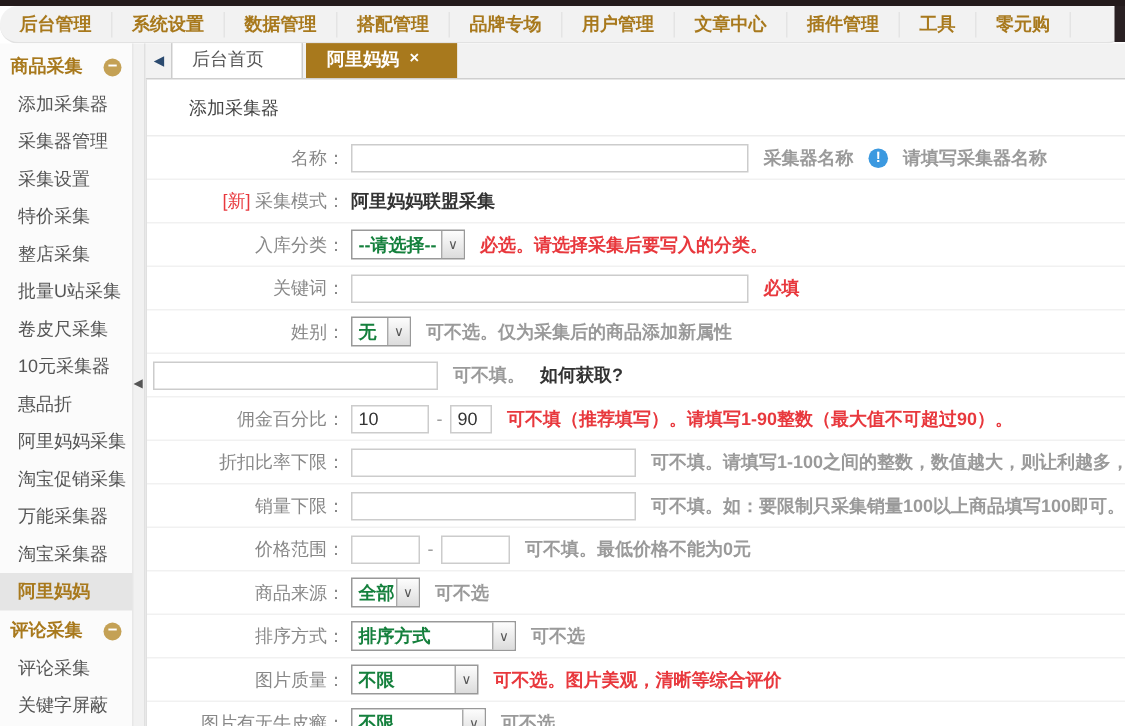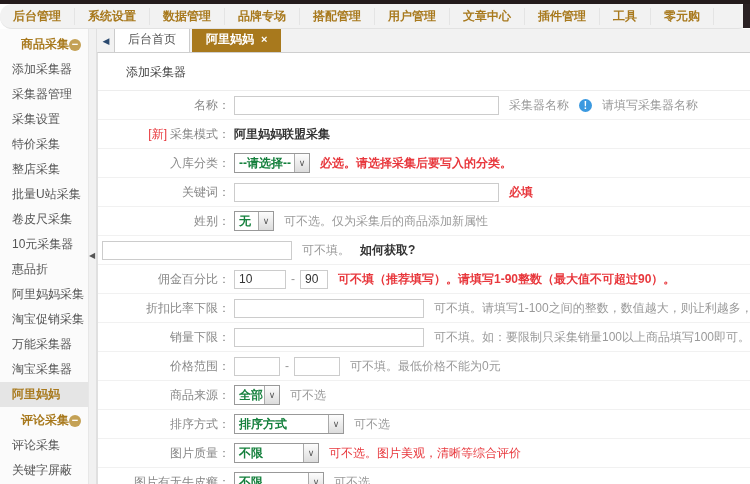--- a/index.html
+++ b/index.html
@@ -14,46 +14,46 @@
   
   .navbar { height:25px; background:#f2f2f2; display:flex; align-items:center; position:relative; border-bottom:1px solid #e2e2e2;border-radius:12px; }
   .nav-item { display:flex; align-items:center; padding:0 13px; color:#a8791d; font-weight:bold; border-right:1px solid #e4e4e4; cursor:pointer; white-space:nowrap; }
   .nav-item.active { background:#a8791d; color:#fff; }
   .nav-dark-end { position:absolute; right:0; top:0; width:7px; height:100%; background:#2a2123; }
 
   .layout { display:flex; height:455px; }
 
   
   .sidebar { width:88px; background:#fbfbfb; flex-shrink:0; padding-top:2px; }
-  .side-section-header { display:flex; justify-content:flex-end; align-items:center; padding:5px 7px 4px 7px; color:#a8791d; font-weight:bold; cursor:pointer; }
+  .side-section-header { display:flex; justify-content:space-between; align-items:center; padding:5px 7px 4px 7px; color:#a8791d; font-weight:bold; cursor:pointer; }
   .minus-icon { width:12px; height:12px; border-radius:50%; background:#c4a155; color:#fff; line-height:10px; text-align:center; font-size:11px; flex-shrink:0; }
   .side-item { padding:4px 0 4px 12px; color:#555; cursor:pointer; white-space:nowrap; }
   .side-item.active { background:#e5e5e5; color:#a8791d; font-weight:bold; }
 
   
   .divider { width:9px; background:#f1f1f1; border-left:1px solid #e7e7e7; border-right:1px solid #e0e0e0; position:relative; flex-shrink:0; }
   .collapse-arrow { position:absolute; top:222px; left:0px; color:#555; font-size:8px; cursor:pointer; }
 
   
   .main { flex:1; display:flex; flex-direction:column; min-width:0; background:#f2f2f2; }
   .tabbar { height:23px; display:flex; align-items:flex-end; padding-left:1px; }
   .tab-scroll { width:16px; color:#2b4a6f; font-size:9px; align-self:center; text-align:center; cursor:pointer; }
-  .tab { padding:3px 13px 4px 13px; margin-right:2px; border:1px solid #ccc; border-bottom:none; background:#fff; color:#555; border-radius:2px 2px 0 0; cursor:pointer; display:flex; align-items:center; }
+  .tab { padding:3px 25px 4px 13px; margin-right:2px; border:1px solid #ccc; border-bottom:none; background:#fff; color:#555; border-radius:2px 2px 0 0; cursor:pointer; display:flex; align-items:center; }
   .tab.active { background:#a8791d; color:#fff; border-color:#a8791d; font-weight:bold; }
   .tab .close { margin-left:7px; font-size:11px; line-height:1; cursor:pointer; }
 
   .panel { flex:1; background:#fff; border-top:1px solid #cfcfcf; border-left:1px solid #e0e0e0; overflow:hidden; }
   .page-title { padding:11px 0 9px 28px; color:#444; border-bottom:1px solid #ededed; }
 
   
   .form-row { display:flex; align-items:center; min-height:29px; border-bottom:1px solid #f1f1f1; }
   .fl { width:132px; text-align:right; color:#888; flex-shrink:0; white-space:nowrap; }
   .new-badge { color:#e8383d; margin-right:3px; }
   .controls { display:flex; align-items:center; margin-left:4px; white-space:nowrap; }
-  .controls > * + * { margin-left:10px; }
+  .controls > * + * { margin-left:10px;font-weight:bold; }
   .rangewrap { display:flex; align-items:center; }
   .rangewrap .dash { margin:0 5px; color:#999; }
   .txt { border:1px solid #ccc; height:19px; padding:0 4px; font:inherit; color:#333; background:#fff; }
   .sel { display:inline-flex; border:1px solid #999; height:20px; background:#fff; align-items:center; cursor:pointer; }
   .sel-text { padding:0 4px; color:#15803d; font-weight:bold; flex:1; overflow:hidden; }
   .sel-arrow { width:15px; height:100%; border-left:1px solid #aaa; background:linear-gradient(#fdfdfd,#dcdcdc); color:#555; text-align:center; font-size:9px; line-height:18px; flex-shrink:0; }
   .static-val { color:#333; font-weight:bold; }
   .h-gray { color:#9a9a9a; }
   .h-red { color:#e8383d; }
   .h-red-b { color:#e8383d; font-weight:bold; }
@@ -63,22 +63,22 @@
 </head>
 <body>
 
 <div class="topbar"></div>
 
 <div class="navbar">
 
   <div class="nav-item">后台管理</div>
     <div class="nav-item">系统设置</div>
     <div class="nav-item">数据管理</div>
+    <div class="nav-item">搭配管理</div>
     <div class="nav-item">品牌专场</div>
-    <div class="nav-item">搭配管理</div>
     <div class="nav-item">用户管理</div>
     <div class="nav-item">文章中心</div>
     <div class="nav-item">插件管理</div>
     <div class="nav-item">工具</div>
     <div class="nav-item">零元购</div>
     <div class="nav-dark-end"></div>
 </div>
 
 <div class="layout">
   <div class="sidebar">

